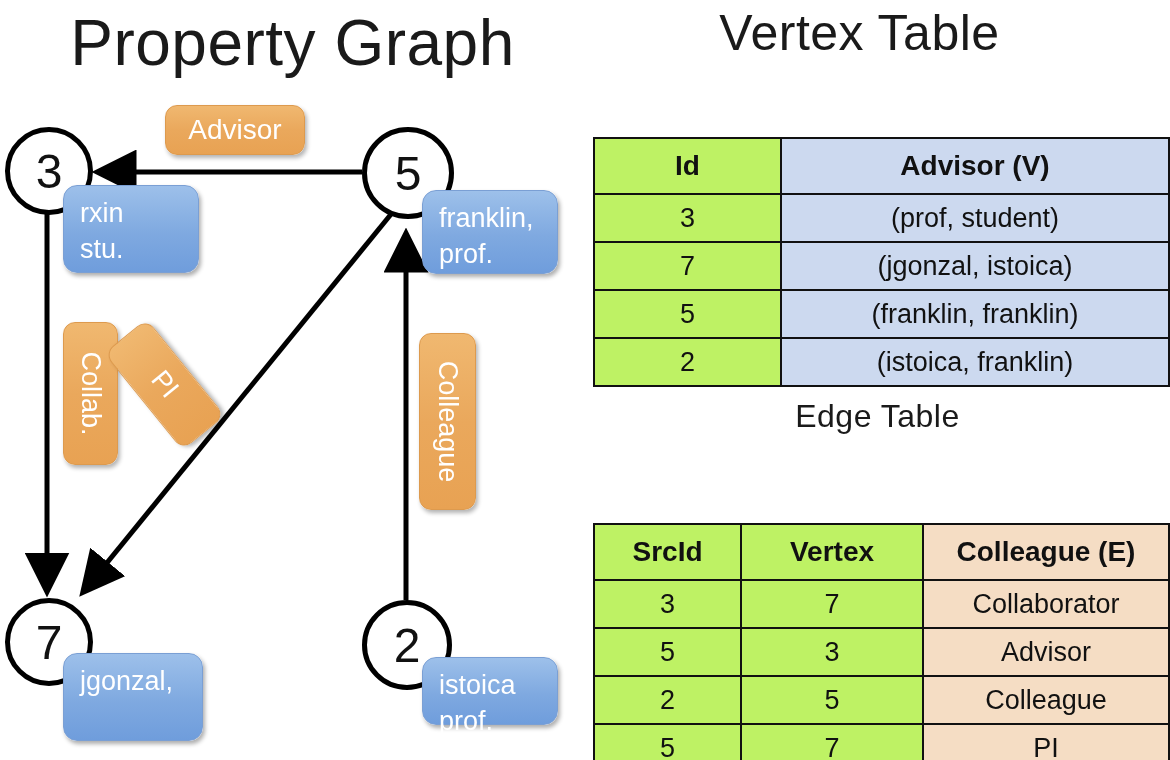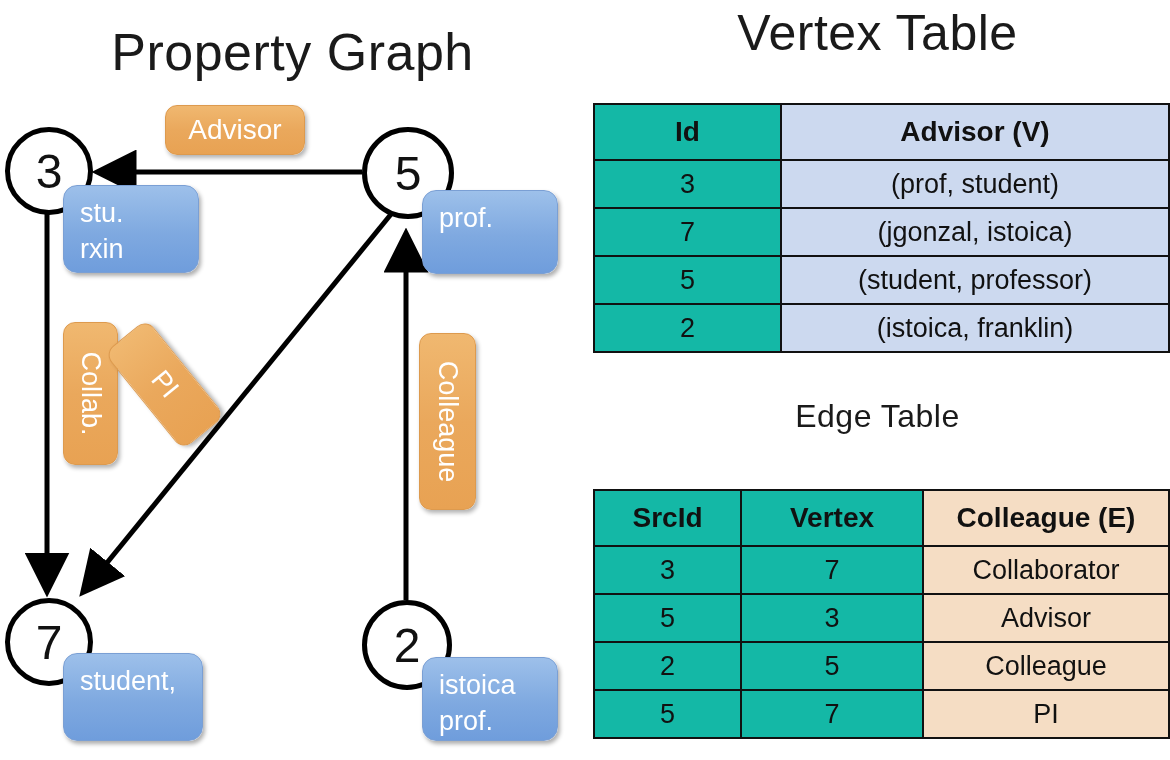--- a/index.html
+++ b/index.html
@@ -10,22 +10,22 @@
 
   
   .title{
     position:absolute;
     font-family:"Liberation Sans", sans-serif;
     font-weight:300;
     color:#1a1a1a;
     white-space:nowrap;
     letter-spacing:0.5px;
   }
-  #graph-title{left:0;top:22px;width:585px;text-align:center;font-size:52px;}
-  #vertex-title{left:585px;top:4px;width:585px;text-align:center;font-size:50px;}
+  #graph-title{left:0;top:6px;width:585px;text-align:center;font-size:64px;}
+  #vertex-title{left:567px;top:4px;width:585px;text-align:center;font-size:50px;}
   #edge-title{left:585px;top:398px;width:585px;text-align:center;font-size:32px;}
 
   
   #graph-svg{position:absolute;left:0;top:0;width:585px;height:760px;}
 
   
   .vnode{
     position:absolute;border:5px solid #000;border-radius:50%;
     background:#fff;display:flex;align-items:center;justify-content:center;
     font-size:48px;font-weight:300;color:#111;box-sizing:border-box;
@@ -50,21 +50,22 @@
     box-shadow:2px 3px 4px rgba(0,0,0,0.30);
     color:#ffffff;font-weight:300;
     display:flex;align-items:center;justify-content:center;
   }
   .orangebox .lbl{white-space:nowrap;}
   .rot-cw .lbl{transform:rotate(90deg);}
 
   
   table.gtbl{
     position:absolute;border-collapse:collapse;table-layout:fixed;
-    background:#14b8a6;
+    background:#bef264;
+    margin-top:34px;
   }
   table.gtbl td,table.gtbl th{
     border:2px solid #111;
     text-align:center;font-weight:300;font-size:27px;color:#111;
     padding:0;height:46px;
   }
   table.gtbl th{font-weight:700;font-size:28px;height:54px;}
   .cell-v{background:#ccd9ef;}
   .cell-e{background:#f5ddc4;}
 
@@ -109,33 +110,34 @@
     <span>5</span>
   </div>
   <div class="vnode" style="left:5px;top:598px;width:88px;height:88px;">
     <span>7</span>
   </div>
   <div class="vnode" style="left:362px;top:600px;width:90px;height:90px;">
     <span>2</span>
   </div>
 
   <div class="bluebox" style="left:63px;top:185px;width:136px;height:88px;">
+    <div>rxin</div>
     <div>stu.</div>
-    <div>rxin</div>
   </div>
 
   <div class="bluebox" style="left:422px;top:190px;width:136px;height:84px;">
+    <div>franklin,</div>
     <div>prof.</div>
   </div>
 
   <div class="bluebox" style="left:63px;top:653px;width:140px;height:88px;">
-    <div>student,</div>
-  </div>
-
-  <div class="bluebox" style="left:422px;top:657px;width:136px;height:84px;">
+    <div>jgonzal,</div>
+  </div>
+
+  <div class="bluebox" style="left:422px;top:657px;width:136px;height:68px;">
     <div>istoica</div>
     <div>prof.</div>
   </div>
 
   <div class="orangebox" style="left:165px;top:105px;width:140px;height:50px;font-size:28px;">
     <span class="lbl">Advisor</span>
   </div>
 
   <div class="orangebox rot-cw" style="left:63px;top:322px;width:55px;height:143px;font-size:27px;">
     <span class="lbl">Collab.</span>
@@ -170,21 +172,21 @@
       <tr>
         <td>3</td>
         <td class="cell-v">(prof, student)</td>
       </tr>
       <tr>
         <td>7</td>
         <td class="cell-v">(jgonzal, istoica)</td>
       </tr>
       <tr>
         <td>5</td>
-        <td class="cell-v">(student, professor)</td>
+        <td class="cell-v">(franklin, franklin)</td>
       </tr>
       <tr>
         <td>2</td>
         <td class="cell-v">(istoica, franklin)</td>
       </tr>
     </tbody>
   </table>
 </div>
 
 <div class="panel">

